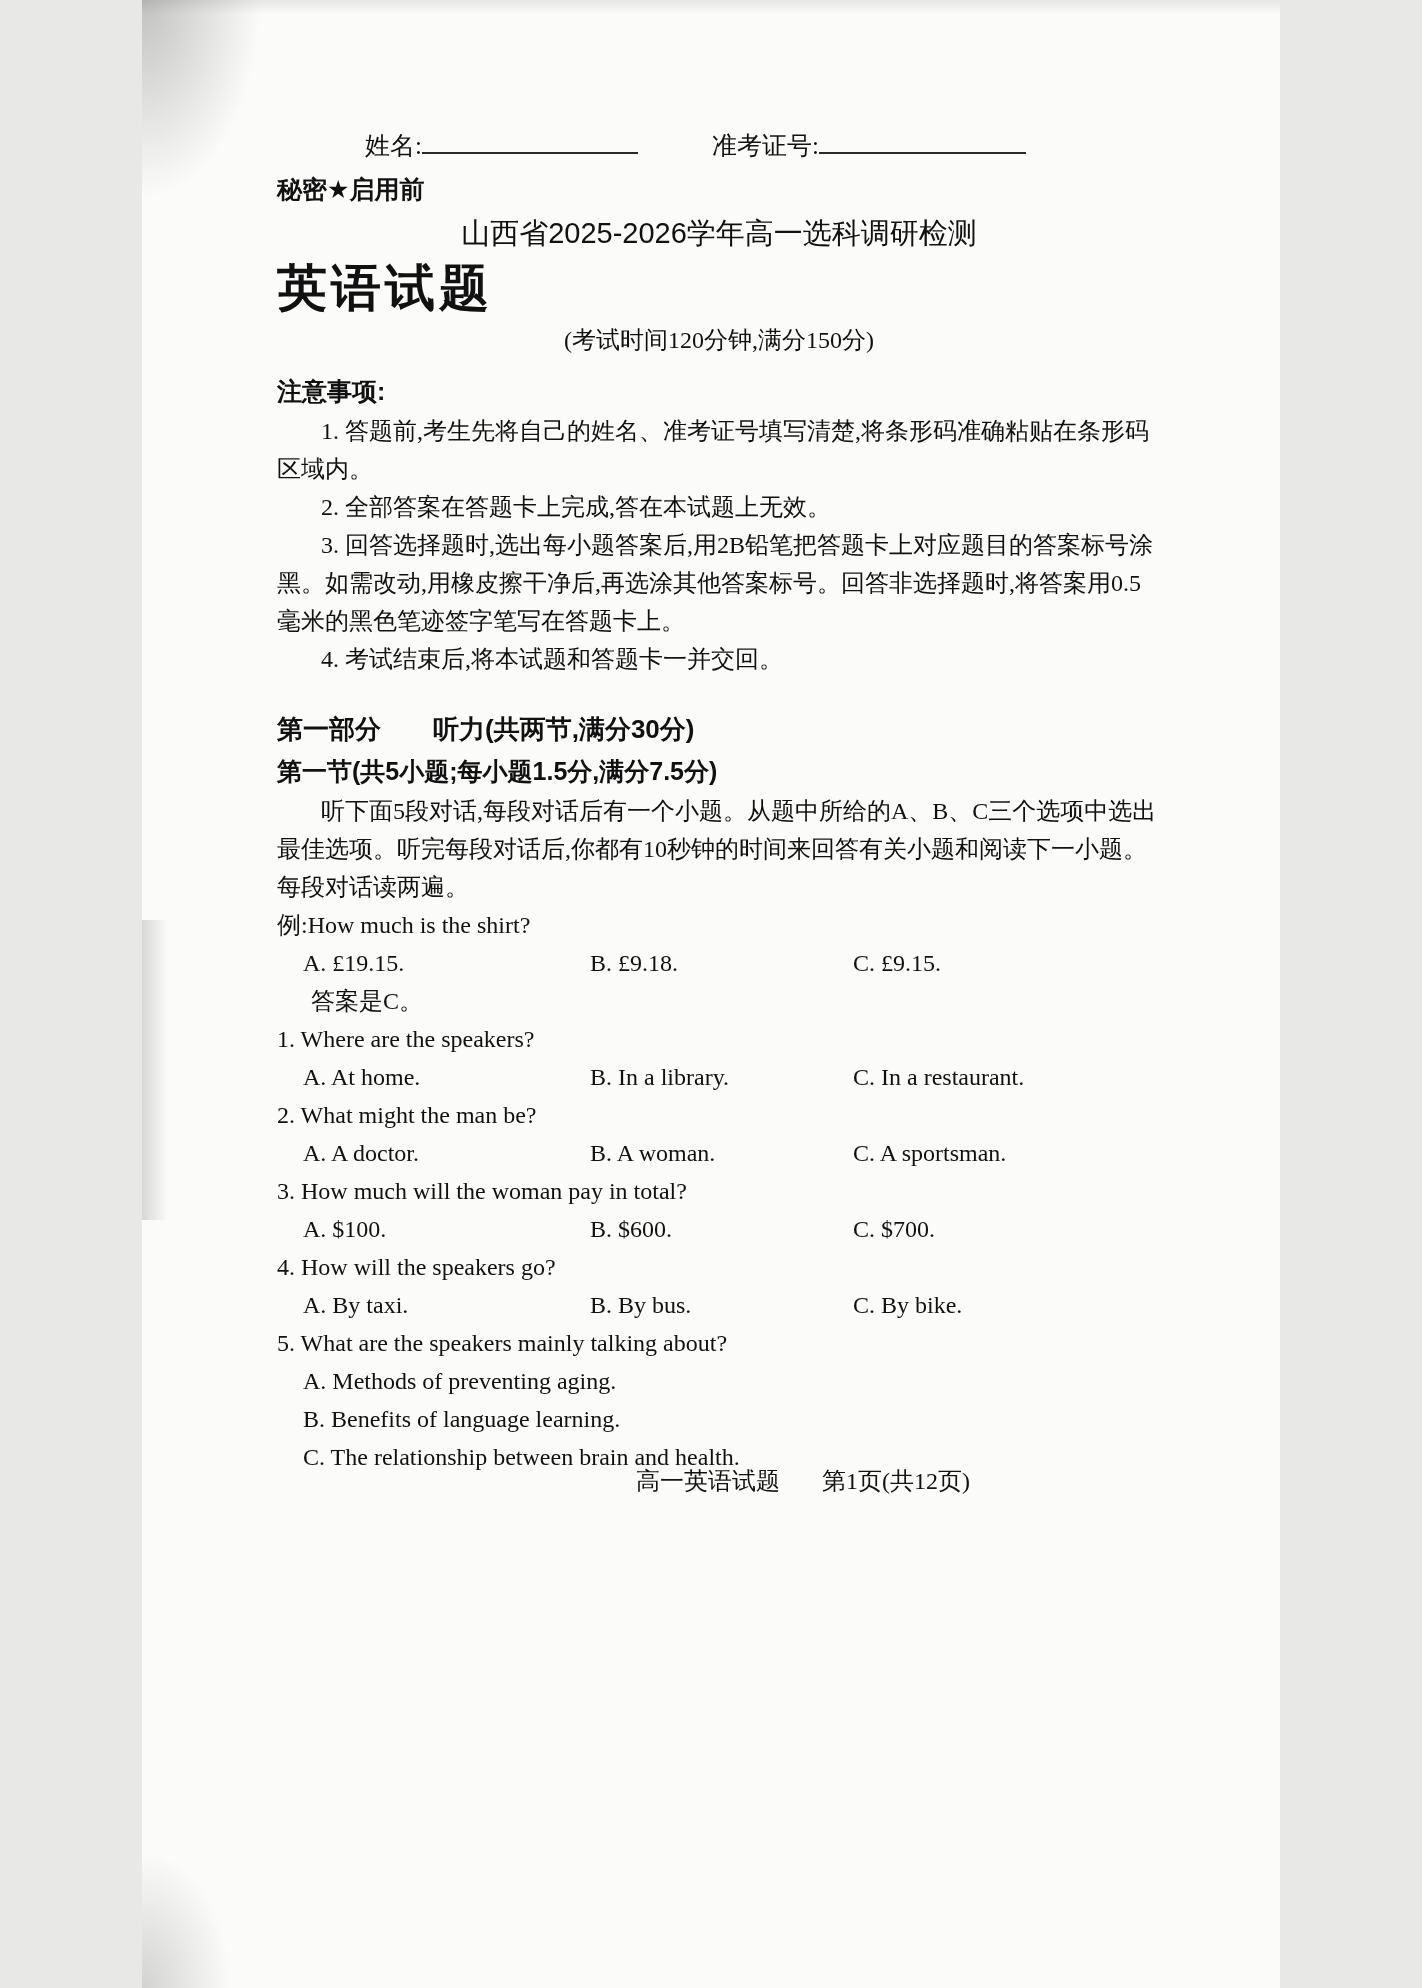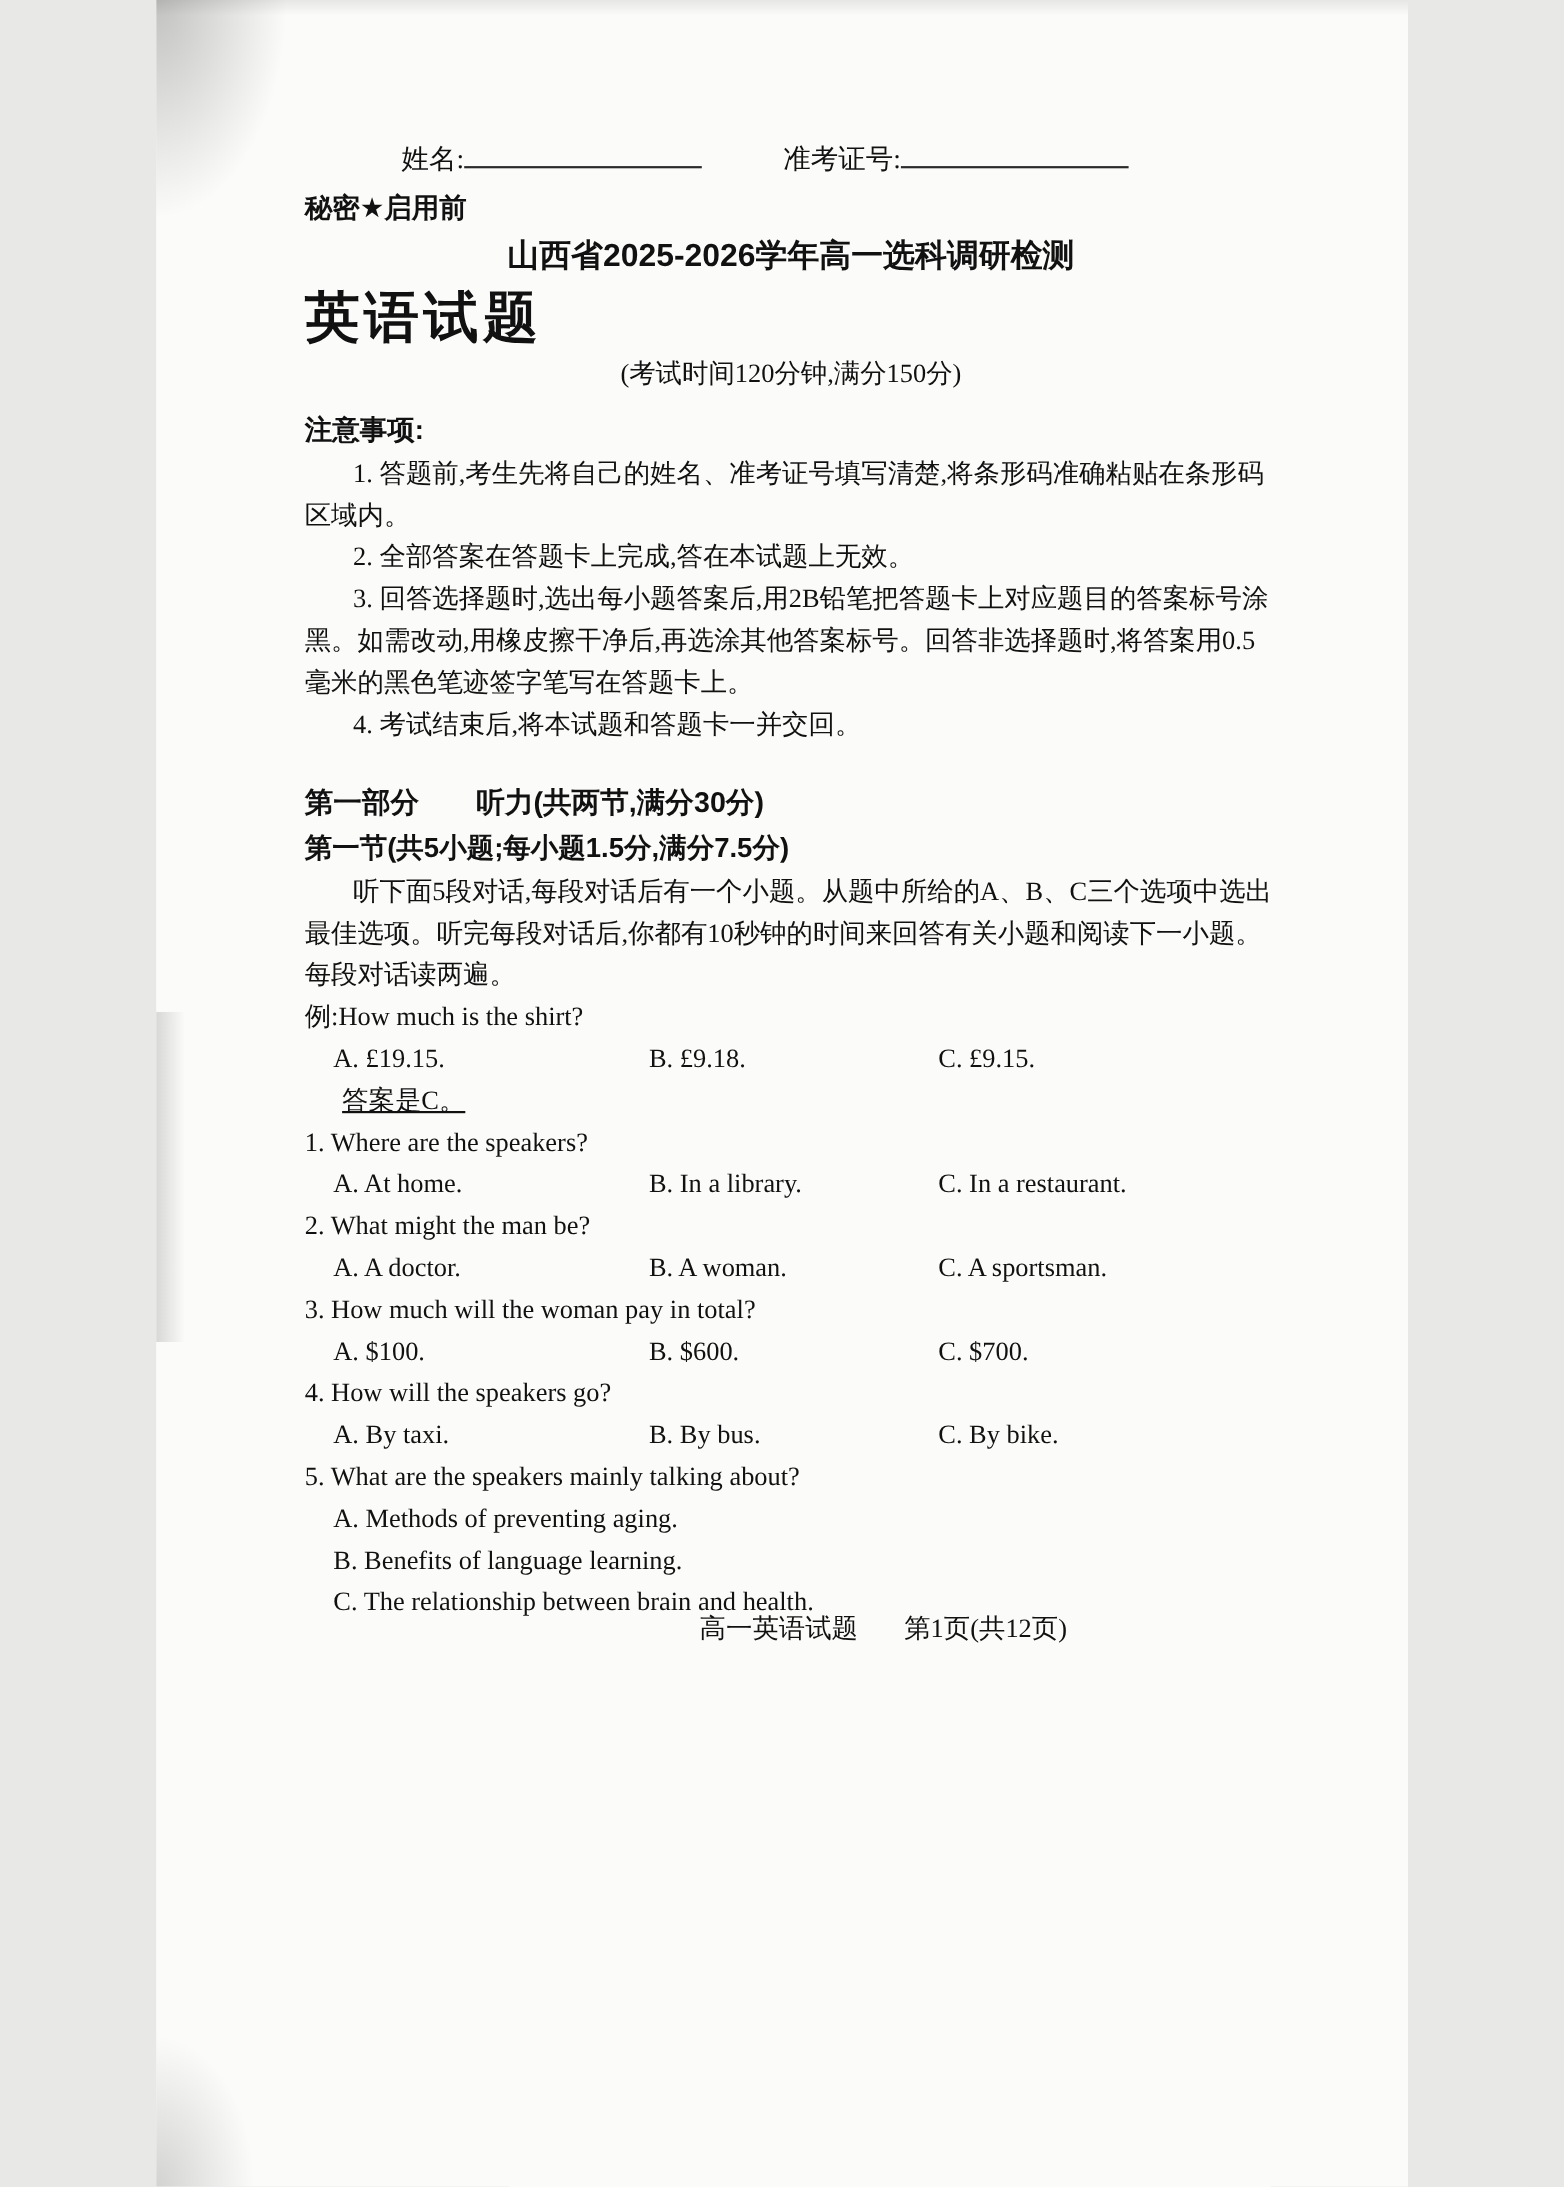--- a/index.html
+++ b/index.html
@@ -29,34 +29,34 @@
   }
   .sans { font-family:"Liberation Sans","DejaVu Sans",sans-serif; }
 
   .name-row { margin-left:88px; font-size:25px; line-height:40px; margin-bottom:4px; white-space:nowrap; }
   .blank { display:inline-block; border-bottom:2px solid #2a2a2a; height:22px; vertical-align:baseline; }
   .blank-name { width:216px; }
   .blank-no { width:207px; }
   .label2 { margin-left:74px; }
 
   .secrecy { font-weight:bold; font-size:25px; line-height:38px; }
-  .subtitle { text-align:center; font-weight:bold; font-size:29px; line-height:46px; margin-top:2px; }
+  .subtitle { text-align:center; font-weight:normal; font-size:29px; line-height:46px; margin-top:2px; }
   .title { text-align:left; font-weight:bold; font-size:50px; line-height:64px; letter-spacing:4px; margin:0; }
   .exam-info { text-align:center; font-size:24px; line-height:40px; }
 
   .notice-heading { font-weight:bold; font-size:25px; line-height:42px; margin-top:10px; }
   p.para { margin:0; text-indent:44px; }
 
   .part-heading { font-weight:bold; font-size:26px; line-height:42px; margin-top:30px; }
   .section-heading { font-weight:bold; font-size:25px; line-height:42px; }
 
   p.flush { margin:0; }
   .opts-row { display:grid; grid-template-columns:287px 263px auto; padding-left:26px; }
   .opts-col > div { padding-left:26px; }
-  .answer-line { padding-left:34px;text-decoration:underline; }
+  .answer-line { padding-left:34px; }
 
   .footer {
     position:absolute; left:135px; top:1462px; width:884px;
     text-align:center; font-size:24px; line-height:38px;
   }
   .footer .gap { margin-left:42px;text-align:right; }
   .footer-inner { position:relative; left:84px; }
 </style>
 </head>
 <body>

